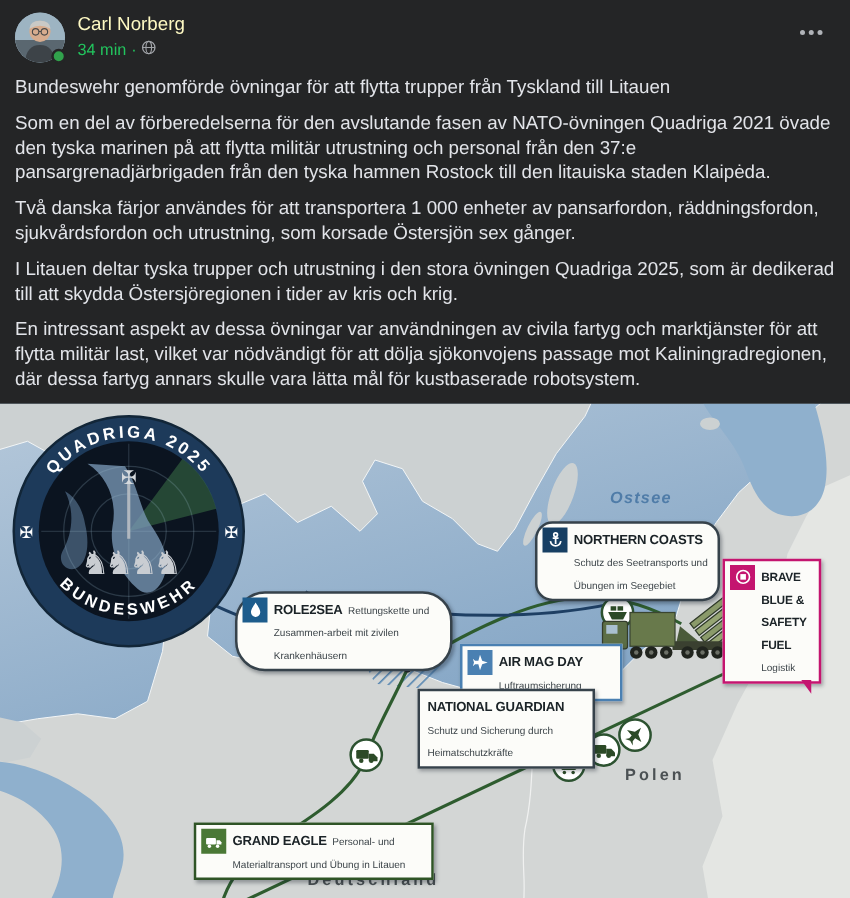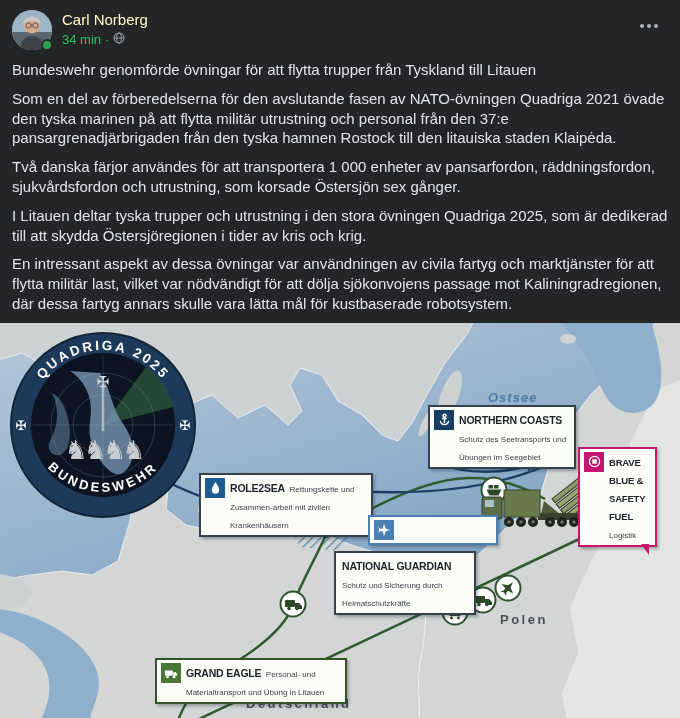--- a/index.html
+++ b/index.html
@@ -28,22 +28,22 @@
   .map { position:relative; width:680px; height:400px; margin-top:3px; overflow:hidden; background:#a9c1d8; cursor:pointer; }
   .map svg.base { position:absolute; inset:0; }
 
   
   .mlabel { position:absolute; z-index:2; background:#fcfcf9; border:2px solid #36424b;
             padding:3px 6px 3px 4px; display:flex; gap:5px; align-items:flex-start;
             box-shadow:1.5px 2px 3px rgba(20,30,40,.35); }
   .mlabel .ic { width:20px; height:20px; flex:0 0 20px; display:flex; align-items:center; justify-content:center; }
   .mlabel .tx .title { font-size:10.5px; font-weight:700; color:#1b2327; letter-spacing:-.2px; line-height:1.15; }
   .mlabel .tx .desc { font-size:8px; color:#3c4449; line-height:1.22; margin-top:1px; }
-  #lbl-role2sea { left:199px; top:150px; width:174px; }
-  #lbl-nc       { left:428px; top:82px;  width:148px; }
+  #lbl-role2sea { left:188px; top:150px; width:174px;border-radius:24px; }
+  #lbl-nc       { left:428px; top:94px;  width:148px;border-radius:14px; }
   #lbl-bb       { left:578px; top:124px; width:79px; }
   #lbl-bb .title{ font-size:9.5px; }
   .bb-tail { position:absolute; right:6px; bottom:-10px; width:0; height:0;
              border-top:11px solid #c4156f; border-left:8px solid transparent; }
   #lbl-amd      { left:368px; top:192px; width:130px; }
   #lbl-ng       { left:334px; top:228px; width:142px; padding-left:6px; }
   #lbl-ge       { left:155px; top:335px; width:192px; }
   .t-sea { font-size:13px; font-style:italic; font-weight:700; fill:#4f7ca8; letter-spacing:1px; }
   .t-country { font-size:13px; font-weight:700; fill:#4b5154; letter-spacing:2.5px; }
   .t-lit { font-size:12px; font-weight:700; fill:#3f4649; letter-spacing:2px; }
@@ -284,20 +284,22 @@
       <span class="desc">Logistik</span></span>
       <span class="bb-tail" style="border-top-color: rgb(196, 21, 111);"></span>
     </div>
 
     <div class="mlabel" id="lbl-amd" style="border-color: rgb(74, 128, 178);">
       <span class="ic" style="background-color: rgb(74, 128, 178);">
         <svg width="14" height="14" viewBox="0 0 16 16">
             <path d="M8,1 L9.5,6 L15,8 L9.5,9.5 L9.5,12.5 L11.5,14.5 L8,13.5 L4.5,14.5 L6.5,12.5 L6.5,9.5 L1,8 L6.5,6 Z" fill="#fff" transform="rotate(90 8 8)"></path>
           </svg>
       </span>
+      <span class="tx"><span class="title">AIR MAG DAY</span>
+      <span class="desc">Luftraumsicherung</span></span>
     </div>
 
     <div class="mlabel" id="lbl-ng" style="border-color: rgb(54, 66, 75);">
       <span class="tx"><span class="title">NATIONAL GUARDIAN</span>
       <span class="desc">Schutz und Sicherung durch Heimatschutzkräfte</span></span>
     </div>
 
     <div class="mlabel" id="lbl-ge" style="border-color: rgb(47, 84, 38);">
       <span class="ic" style="background-color: rgb(74, 120, 54);">
         <svg width="14" height="14" viewBox="0 0 16 16">

